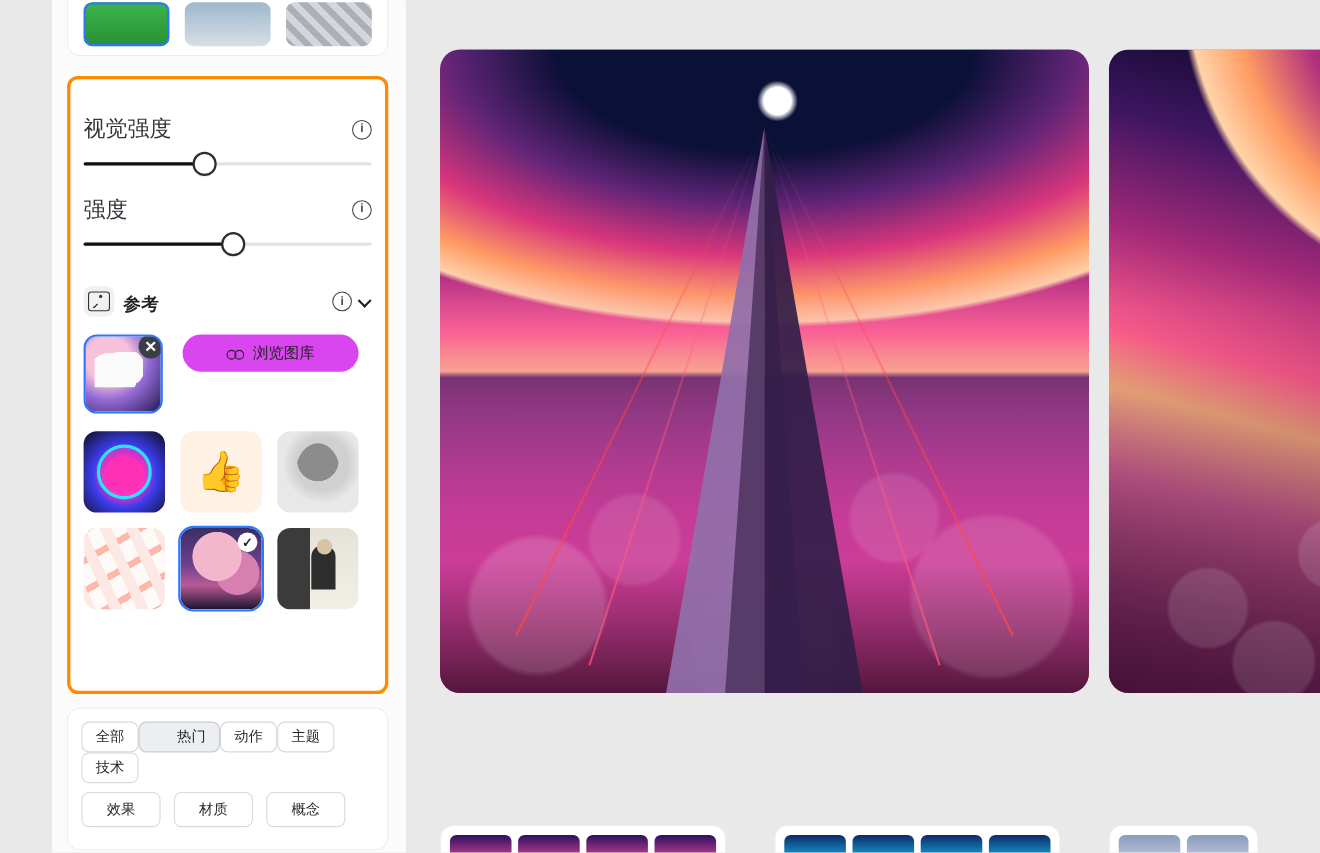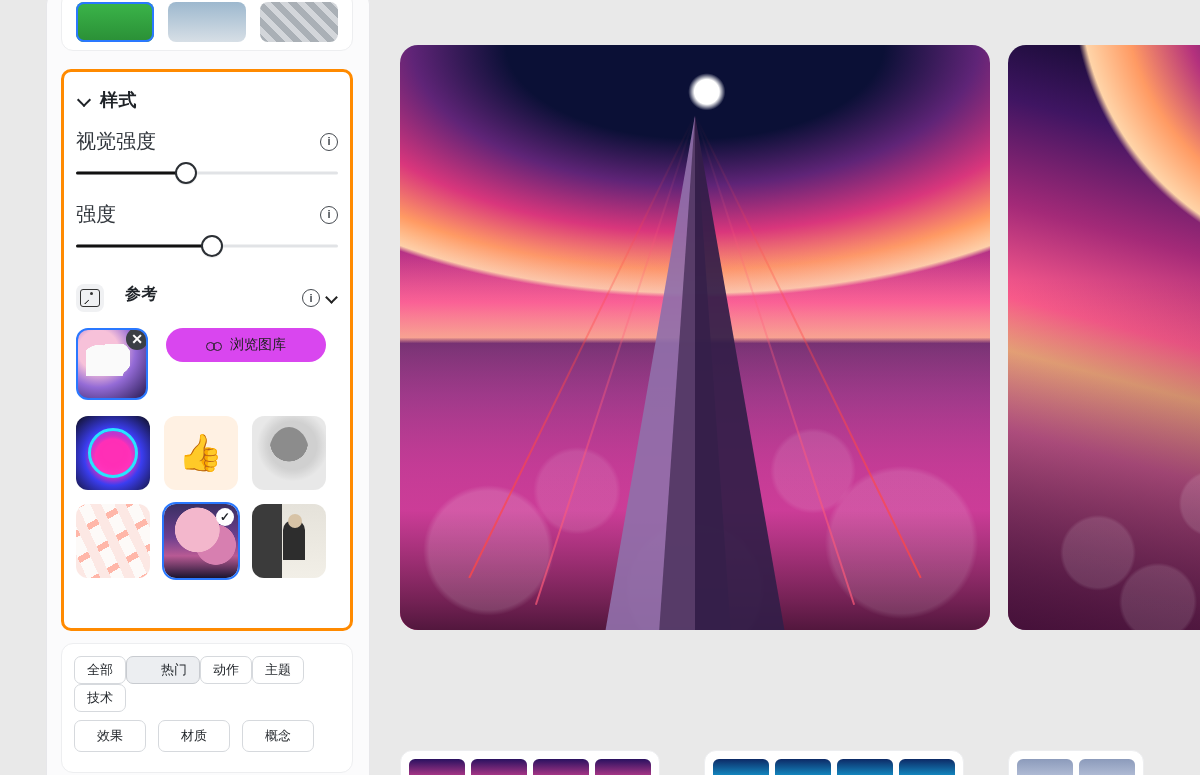--- a/index.html
+++ b/index.html
@@ -165,22 +165,22 @@
   }
 
   .ref-header {
     margin-top: 26px;
     display: flex;
     align-items: center;
     justify-content: space-between;
   }
   .ref-left {
     display: flex;
-    align-items: flex-start;
-    gap: 21px;
+    align-items: flex-end;
+    gap: 8px;
   }
   .icon-badge {
     width: 28px;
     height: 28px;
     border-radius: 8px;
     background: #f0f1f3;
     display: inline-flex;
     align-items: center;
     justify-content: center;
   }
@@ -647,24 +647,20 @@
   <div class="sidebar">
 
     <div class="thumbs-top">
       <div class="t sel"></div>
       <div class="t t2"></div>
       <div class="t t3"></div>
     </div>
 
     <div class="style-card">
 
-      <div class="row">
-        <span class="chev"></span>
-        <span class="sec-title">样式</span>
-      </div>
 
       <div class="field">
         <div class="top">
           <span class="label">视觉强度</span>
           <span class="info-icon">i</span>
         </div>
         <div class="slider">
           <div class="track"></div>
           <div class="fill" id="fill1" style="width: 42%;"></div>
           <div class="thumb" id="thumb1" style="left: 42%;"></div>

